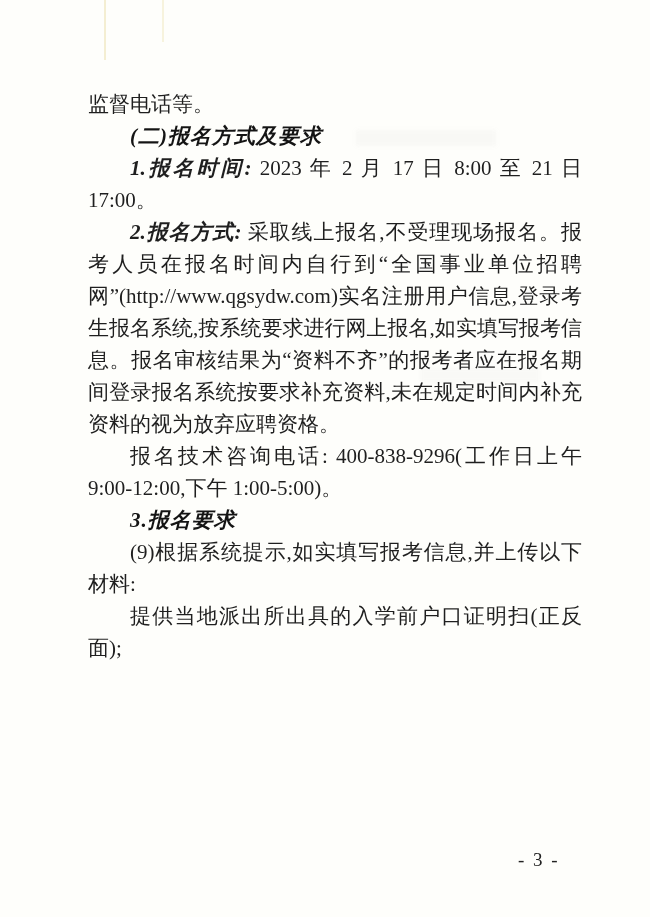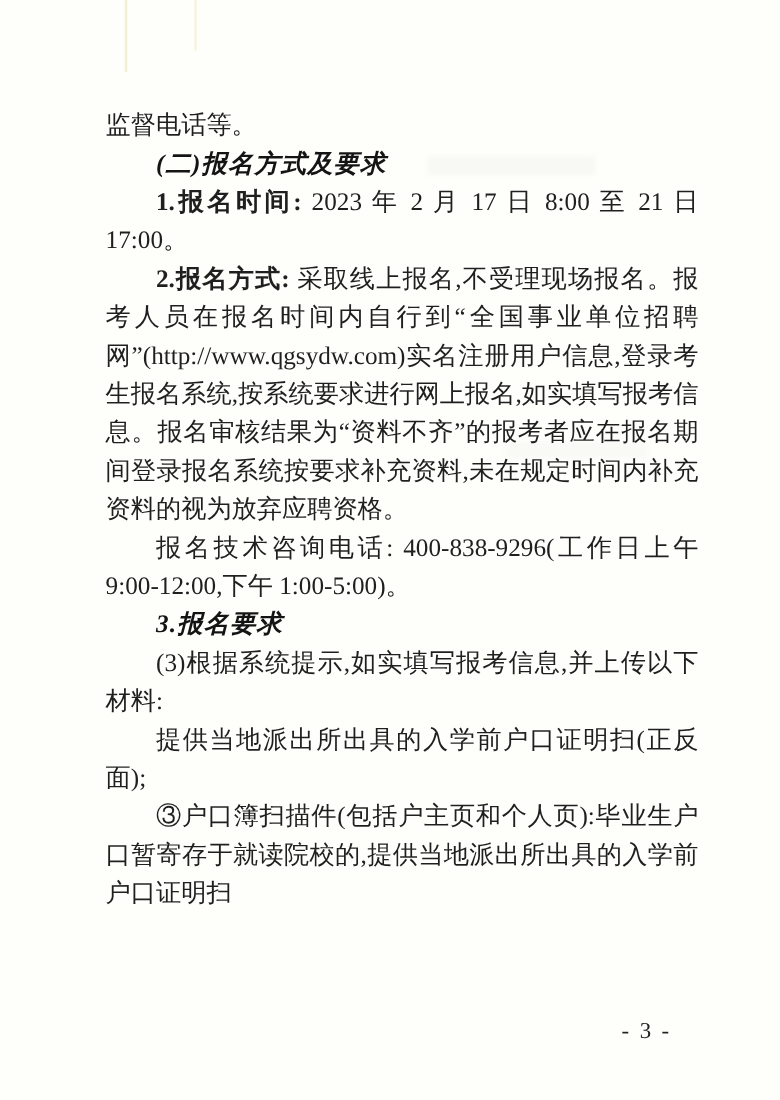--- a/index.html
+++ b/index.html
@@ -37,21 +37,21 @@
     margin: 0;
     padding: 0;
     text-indent: 2em;
   }
 
   p.cont { text-indent: 0; margin-top: 0; }
   .mt2 { margin-top: 2px; }
   .mt4 { margin-top: 4px; }
   .mt6 { margin-top: 6px; }
 
-  .bold { font-weight: bold; }
+  .bold { font-weight: bold; font-style: italic; }
 
   .kai {
     font-weight: bold;
     font-style: italic;   
     letter-spacing: 1px;
     color: #141414;
   }
 
   .pagenum {
     position: absolute;
@@ -80,24 +80,23 @@
 
     <p class="mt2"><span class="bold">1.报名时间:</span> <span>2023 年 2 月 17 日 8:00 至 21 日 17:00。</span></p>
 
     <p class="mt2"><span class="bold">2.报名方式:</span> <span>采取线上报名,不受理现场报名。报考人员在报名时间内自行到“全国事业单位招聘网”(http://www.qgsydw.com)实名注册用户信息,登录考生报名系统,按系统要求进行网上报名,如实填写报考信息。报名审核结果为“资料不齐”的报考者应在报名期间登录报名系统按要求补充资料,未在规定时间内补充资料的视为放弃应聘资格。</span></p>
 
     <p class="mt4">报名技术咨询电话: 400-838-9296(工作日上午 9:00-12:00,下午 1:00-5:00)。</p>
 
     <p class="kai mt6">3.报名要求</p>
 
 
-    <p class="mt4">(3)根据系统提示,如实填写报考信息,并上传以下材料:</p>
+    <p class="mt4">(9)根据系统提示,如实填写报考信息,并上传以下材料:</p>
 
 
     <p class="mt2">提供当地派出所出具的入学前户口证明扫(正反面);</p>
 
-    <p class="mt2">③户口簿扫描件(包括户主页和个人页):毕业生户口暂寄存于就读院校的,提供当地派出所出具的入学前户口证明扫</p>
 
   </div>
 
   <div class="pagenum">- 3 -</div>
 
 </div>
 
 </body></html>

